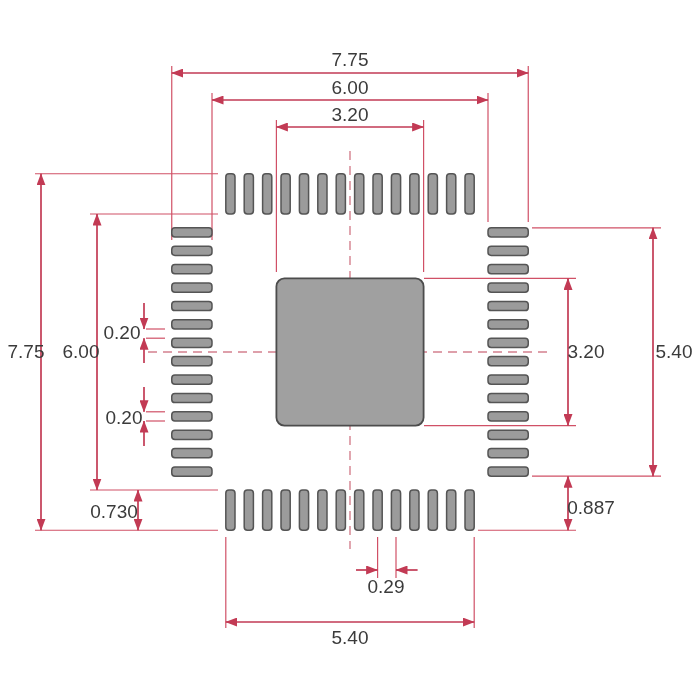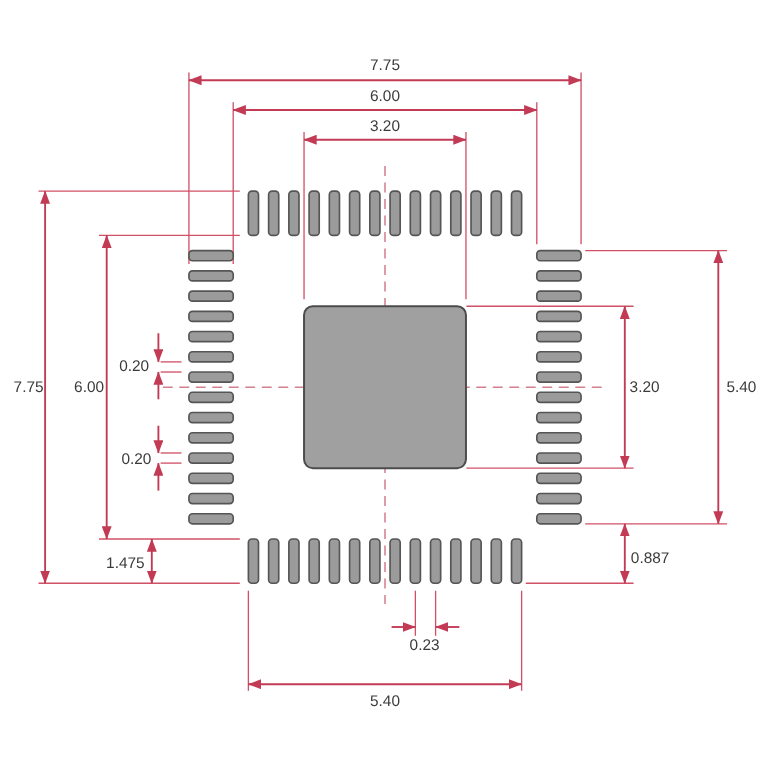--- a/index.html
+++ b/index.html
@@ -24,21 +24,21 @@
   svg{position:absolute;left:0;top:0;}
   .dimline{stroke:var(--dim);stroke-width:1.7;fill:none;}
   .extline{stroke:var(--ext);stroke-width:1.2;fill:none;}
   .centerline{stroke:var(--cl);stroke-width:1.4;fill:none;stroke-dasharray:9 6;}
   .padrect{fill:var(--pad-fill);stroke:var(--pad-border);stroke-width:1.5;}
   .thermalrect{fill:var(--thermal-fill);stroke:var(--thermal-border);stroke-width:1.8;}
   .arrowhead{fill:var(--dim);}
   .lbl{
     position:absolute;
     transform:translate(-50%,-50%);
-    font-size:14px;
+    font-size:19px;
     color:var(--txt);
     white-space:nowrap;
     line-height:1;
   }
 </style>
 </head>
 <body>
 
 <div class="stage">
 
@@ -180,22 +180,22 @@
   </svg>
 
   <div class="lbl" style="left:350px;top:59px">7.75</div>
   <div class="lbl" style="left:350px;top:87px">6.00</div>
   <div class="lbl" style="left:350px;top:114px">3.20</div>
 
   <div class="lbl" style="left:26px;top:351px">7.75</div>
   <div class="lbl" style="left:81px;top:351px">6.00</div>
   <div class="lbl" style="left:122px;top:332px">0.20</div>
   <div class="lbl" style="left:124px;top:417px">0.20</div>
-  <div class="lbl" style="left:114px;top:511px">1.475</div>
+  <div class="lbl" style="left:114px;top:511px">0.730</div>
 
   <div class="lbl" style="left:586px;top:351px">3.20</div>
   <div class="lbl" style="left:674px;top:351px">5.40</div>
   <div class="lbl" style="left:591px;top:507px">0.887</div>
 
-  <div class="lbl" style="left:386px;top:586px">0.23</div>
+  <div class="lbl" style="left:386px;top:586px">0.29</div>
   <div class="lbl" style="left:350px;top:637px">5.40</div>
 
 </div>
 
 </body></html>

